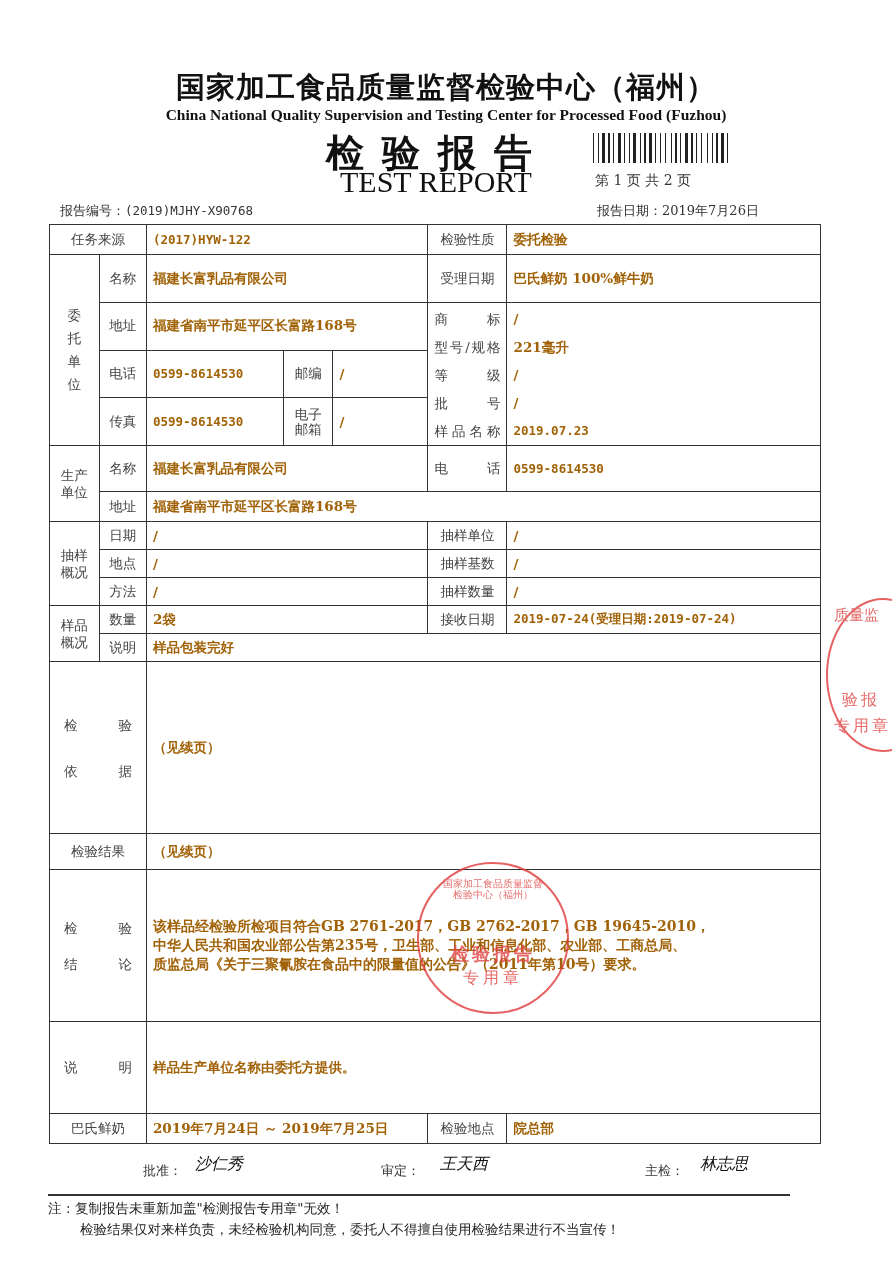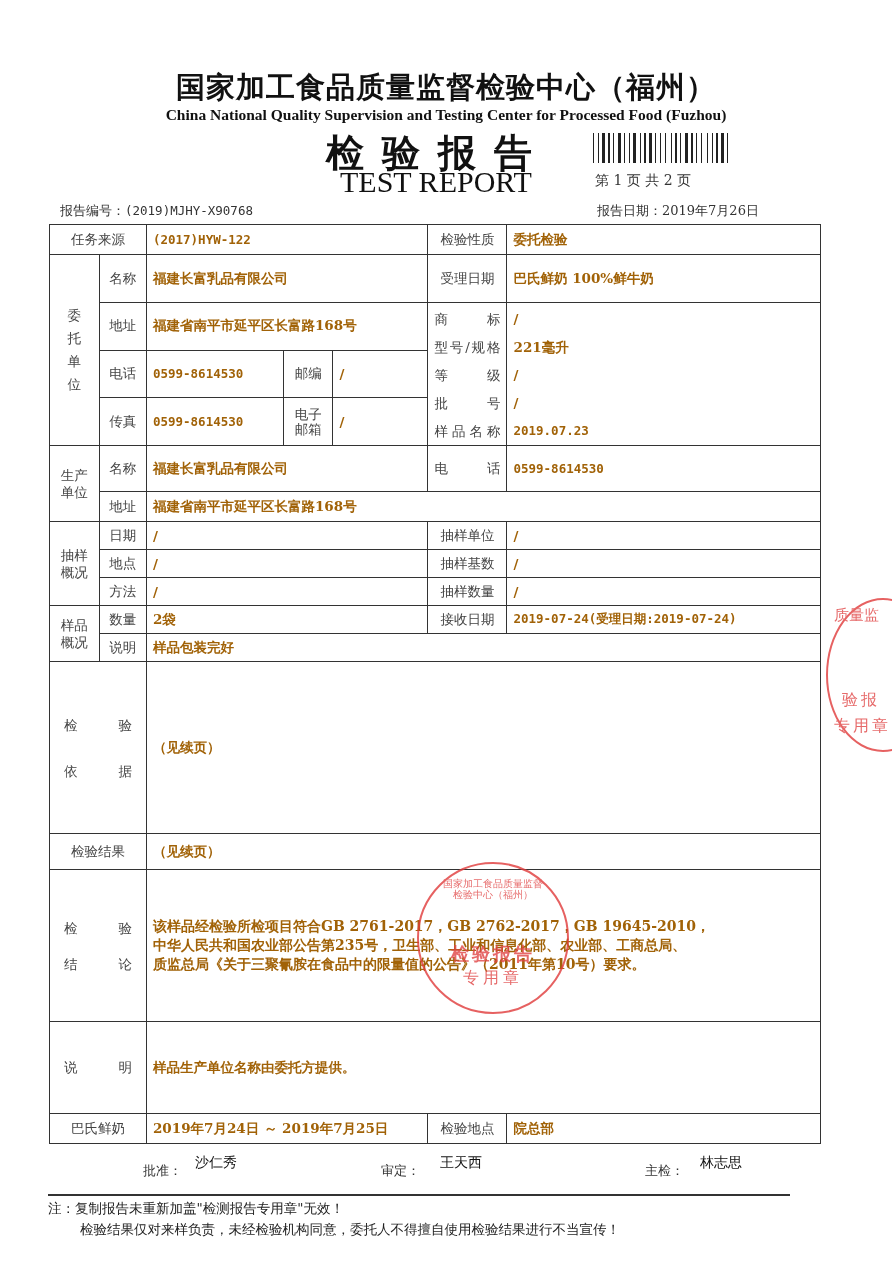--- a/index.html
+++ b/index.html
@@ -15,21 +15,21 @@
   .report-no{left:60px;top:202px;font-size:13px;color:#333;}
   .report-date{left:597px;top:202px;font-size:13px;color:#333;}
   table.main{position:absolute;left:49px;top:224px;width:772px;border-collapse:collapse;font-size:13.5px;color:#333;}
   table.main td{border:1.3px solid #333;padding:0 6px;vertical-align:middle;}
   .lbl{text-align:center;color:#444;}
   .lbl-j{text-align:justify;text-align-last:justify;color:#444;}
   .val{color:#a16207;font-weight:bold;}
   .mono{font-family:"DejaVu Sans Mono","Liberation Mono",monospace;font-size:12.5px;}
   .vstack{line-height:1.25;}
   .sig-row{left:0;top:1152px;width:892px;height:40px;font-size:13px;color:#333;}
-  .sig{position:absolute;font-family:"DejaVu Serif",serif;font-size:14px;color:#111;}
+  .sig{position:absolute;font-family:"DejaVu Serif",serif;font-style:italic;font-size:16px;color:#111;}
   .footer-line{left:48px;top:1194px;width:742px;height:2px;background:#333;}
   .note1{left:48px;top:1200px;font-size:13.5px;color:#222;}
   .note2{left:80px;top:1221px;font-size:13.5px;color:#222;}
   .stamp{border:2.5px solid #e03a3a;border-radius:50%;color:#e04545;text-align:center;opacity:.8;}
   .stamp-main{left:417px;top:862px;width:148px;height:148px;}
   .stamp-main .t1{position:absolute;top:78px;left:0;width:100%;font-size:18px;letter-spacing:3px;font-weight:bold;}
   .stamp-main .t2{position:absolute;top:104px;left:0;width:100%;font-size:16px;letter-spacing:4px;}
   .stamp-main .arc{position:absolute;top:14px;left:22px;width:104px;font-size:10px;line-height:1.1;}
   .stamp-side{left:826px;top:598px;width:110px;height:150px;}
   .stamp-side .s1{position:absolute;top:6px;left:6px;font-size:15px;}

